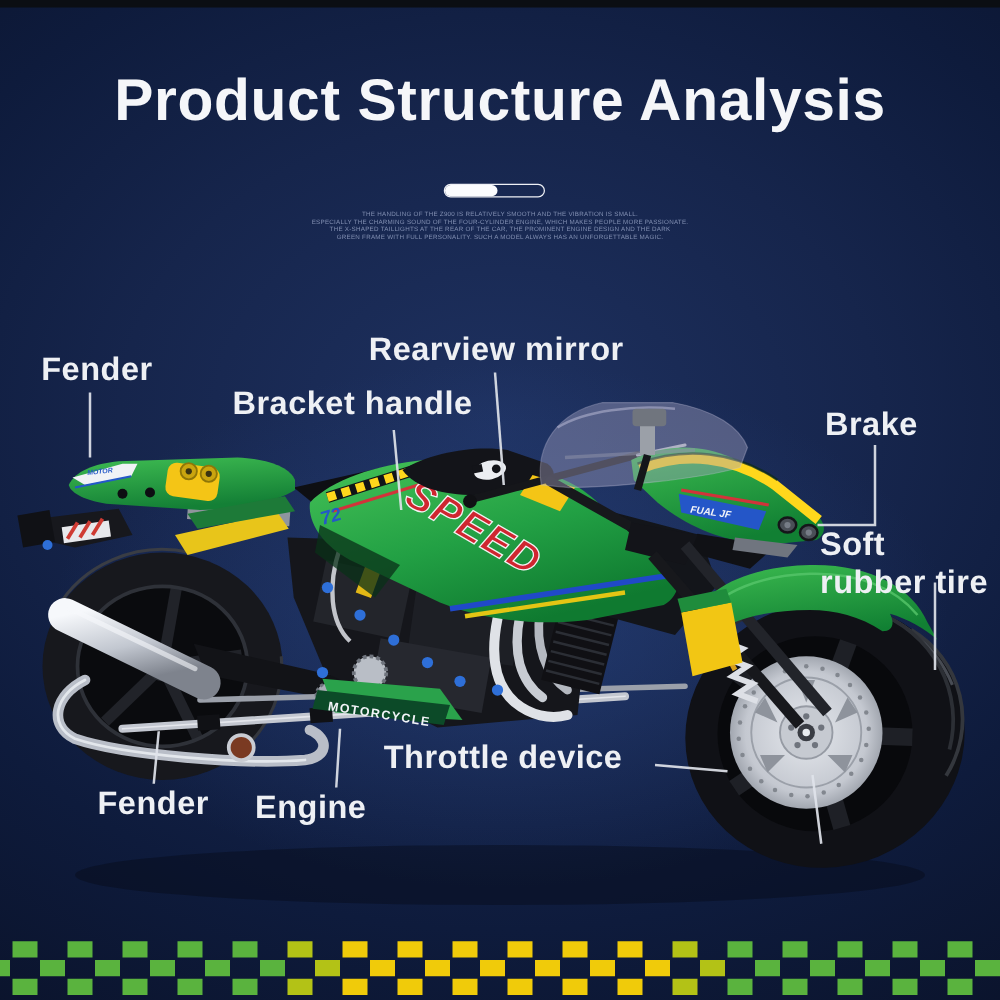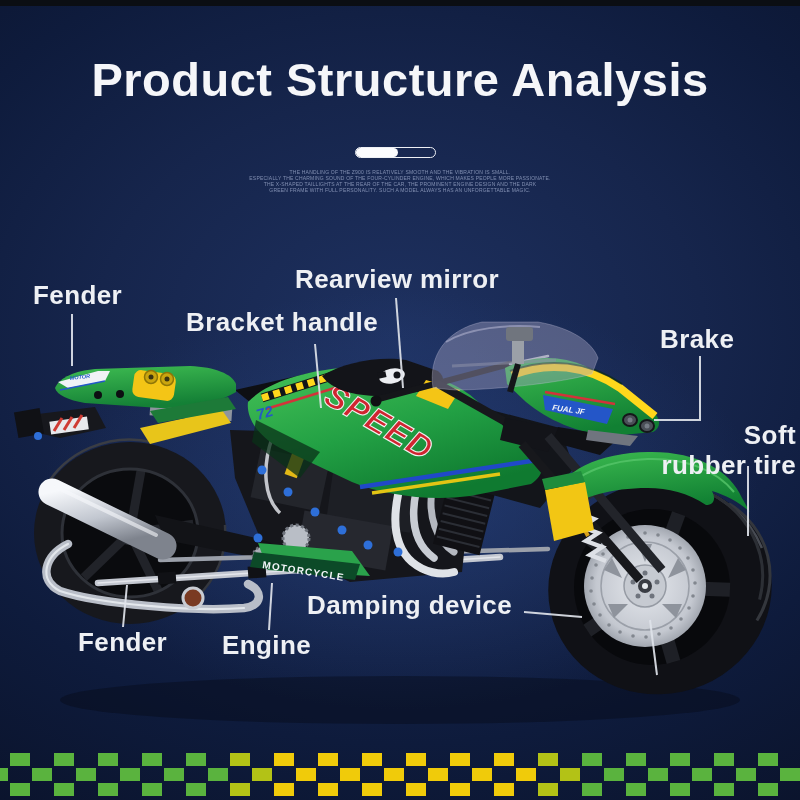--- a/index.html
+++ b/index.html
@@ -8,21 +8,21 @@
     font-family:"Liberation Sans", sans-serif;}
   .top-strip{position:absolute;left:0;top:0;width:800px;height:6px;background:#0b0e13;}
   .title{position:absolute;left:0;top:52px;width:800px;text-align:center;margin:0;
     color:#f5f6f9;font-size:47px;font-weight:800;letter-spacing:0.5px;}
   .pill{position:absolute;left:355px;top:147px;width:79px;height:9px;border:1.5px solid #eef0f5;border-radius:7px;}
   .pill-fill{position:absolute;left:0;top:0;width:42px;height:9px;background:#fbfcfe;border-radius:7px;}
   .intro{position:absolute;left:0;top:169px;width:800px;text-align:center;
     color:#93a0c2;font-size:5px;line-height:6px;letter-spacing:0.2px;opacity:0.85;}
   .bike,.callouts{position:absolute;left:0;top:0;width:800px;height:800px;}
   .label{position:absolute;color:#eef0f4;font-size:26px;font-weight:600;letter-spacing:0.4px;line-height:30px;white-space:nowrap;}
-  .label.center{text-align:right;white-space:normal;}
+  .label.center{text-align:left;white-space:normal;}
   #checker{position:absolute;left:0;top:0;width:800px;height:800px;}
   #checker div{position:absolute;width:20px;height:13px;}
 </style>
 </head>
 <body>
 
 <div class="page">
   <div class="top-strip"></div>
   <h1 class="title">Product Structure Analysis</h1>
   <div class="pill">
@@ -332,23 +332,23 @@
       <path d="M269,630 L272,583"></path>
       <path d="M657,675 L650,620"></path>
     </g>
   </svg>
 
   <div class="label" style="left:295px;top:264px;">Rearview mirror</div>
   <div class="label" style="left:33px;top:280px;">Fender</div>
   <div class="label" style="left:186px;top:307px;">Bracket handle</div>
   <div class="label" style="left:660px;top:324px;">Brake</div>
   <div class="label center" style="left:656px;top:420px;width:140px;">Soft rubber tire</div>
-  <div class="label" style="left:307px;top:590px;">Damping device</div>
+  <div class="label" style="left:307px;top:590px;">Throttle device</div>
   <div class="label" style="left:78px;top:627px;">Fender</div>
-  <div class="label" style="left:222px;top:630px;">Engine</div>
+  <div class="label" style="left:204px;top:630px;">Engine</div>
 
   <div id="checker">
       <div style="left: 10px; top: 753px; background: rgb(90, 179, 62);"></div>
       <div style="left: 54px; top: 753px; background: rgb(90, 179, 62);"></div>
       <div style="left: 98px; top: 753px; background: rgb(90, 179, 62);"></div>
       <div style="left: 142px; top: 753px; background: rgb(90, 179, 62);"></div>
       <div style="left: 186px; top: 753px; background: rgb(90, 179, 62);"></div>
       <div style="left: 230px; top: 753px; background: rgb(179, 194, 22);"></div>
       <div style="left: 274px; top: 753px; background: rgb(240, 203, 10);"></div>
       <div style="left: 318px; top: 753px; background: rgb(240, 203, 10);"></div>

